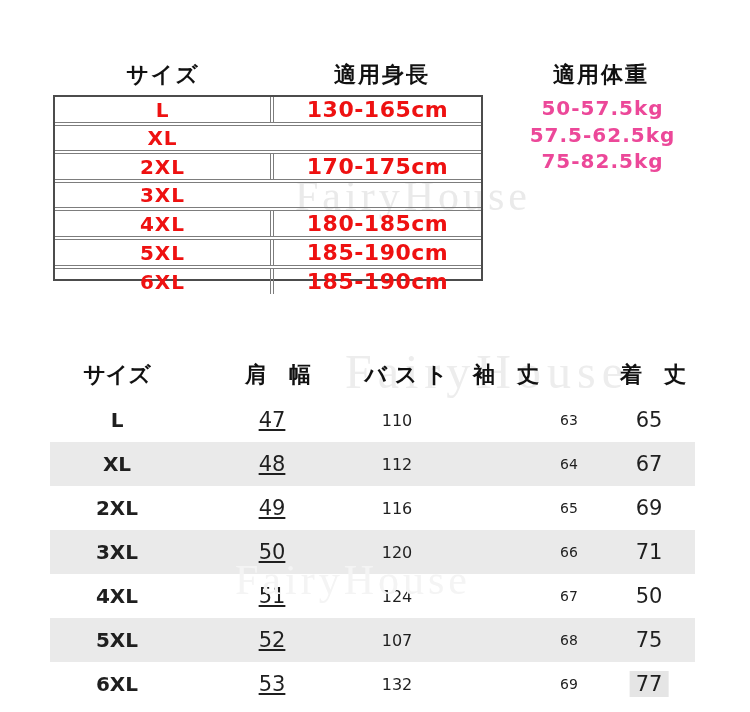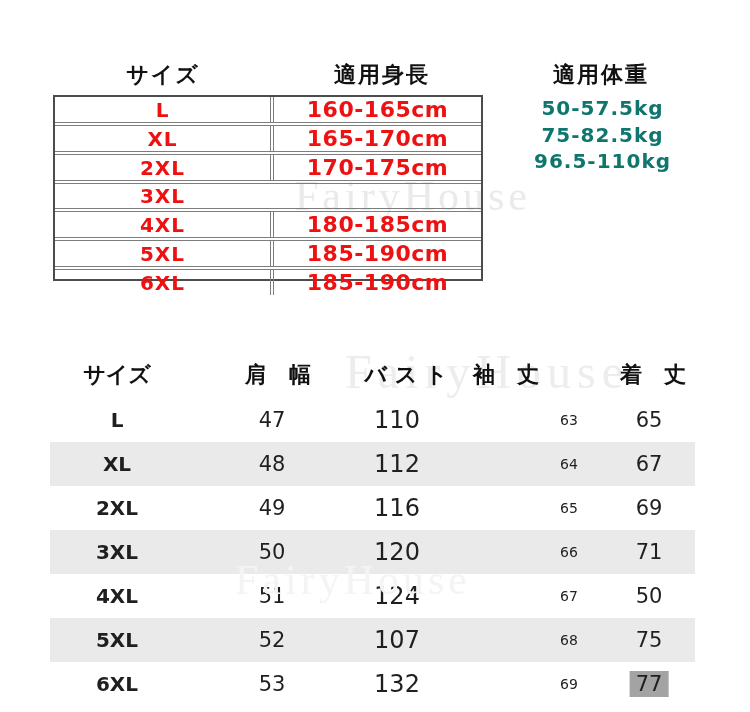--- a/index.html
+++ b/index.html
@@ -53,21 +53,21 @@
 
   .t1-weights {
     position:absolute; left:483px; top:95px;
     width:232px; height:186px;
     display:grid; grid-template-rows:repeat(7,1fr);
     z-index:2;
   }
   .t1-weights .wval {
     display:flex; align-items:center; justify-content:center;
     font-size:20px; font-weight:600; letter-spacing:1px;
-    color:#0f766e; white-space:nowrap;margin-left:7px;
+    color:#ec4899; white-space:nowrap;margin-left:7px;
   }
 
   
   .t2head {
     position:absolute; left:50px; top:352px;
     width:645px; height:46px; z-index:2;
   }
   .t2head span {
     position:absolute; top:50%;
     transform:translate(-50%,-50%);
@@ -82,47 +82,46 @@
     width:645px; z-index:0;
   }
   .t2row { position:relative; height:44px; }
   .t2row.stripe { background:#eaeaea; }
   .t2row span {
     position:absolute; top:50%;
     transform:translate(-50%,-50%);
     color:#1f1f1f; white-space:nowrap; z-index:2;
   }
   .bc1 { left:67px;  font-size:20px; font-weight:600; }
-  .bc2 { left:222px; font-size:21px; }
-  .bc3 { left:347px; font-size:24px; }
+  .bc2 { left:222px; font-size:21px;text-decoration:underline; }
+  .bc3 { left:347px; font-size:16px; }
   .bc4 { left:476px; font-size:14px;margin-left:43px; }
   .bc5 { left:599px; font-size:21px; }
-  .hl  { background:#a3a3a3; padding:1px 6px; }
+  .hl  { background:#e5e5e5; padding:1px 6px; }
 </style>
 </head>
 <body>
 
 <div class="canvas">
 
   <span class="wm wm-1">FairyHouse</span>
   <span class="wm wm-2">FairyHouse</span>
   <span class="wm wm-3">FairyHouse</span>
 
   <span class="t1-header-label t1hl-size">サイズ</span>
   <span class="t1-header-label t1hl-weight">適用体重</span>
   <span class="t1-header-label t1hl-height">適用身長</span>
 
   <div class="t1">
     <div class="t1row">
       <div class="t1cell size">L</div>
-      <div class="t1cell height">160-165cm</div>
+      <div class="t1cell height">130-165cm</div>
     </div>
     <div class="t1row">
       <div class="t1cell size">XL</div>
-      <div class="t1cell height">165-170cm</div>
     </div>
     <div class="t1row">
       <div class="t1cell size">2XL</div>
       <div class="t1cell height">170-175cm</div>
     </div>
     <div class="t1row">
       <div class="t1cell size">3XL</div>
     </div>
     <div class="t1row">
       <div class="t1cell size">4XL</div>
@@ -133,22 +132,22 @@
       <div class="t1cell height">185-190cm</div>
     </div>
     <div class="t1row">
       <div class="t1cell size">6XL</div>
       <div class="t1cell height">185-190cm</div>
     </div>
   </div>
 
   <div class="t1-weights">
     <div class="wval">50-57.5kg</div>
+    <div class="wval">57.5-62.5kg</div>
     <div class="wval">75-82.5kg</div>
-    <div class="wval">96.5-110kg</div>
   </div>
 
   <div class="t2head">
     <span class="hc1">サイズ</span>
     <span class="hc2">肩　幅</span>
     <span class="hc3">バ ス ト</span>
     <span class="hc4">袖　丈</span>
     <span class="hc5">着　丈</span>
   </div>
 

